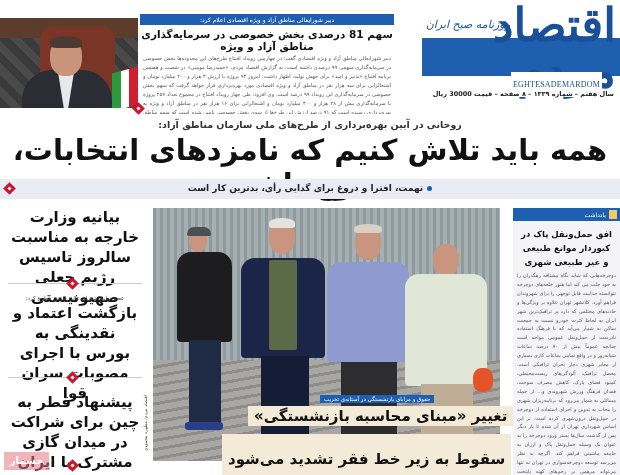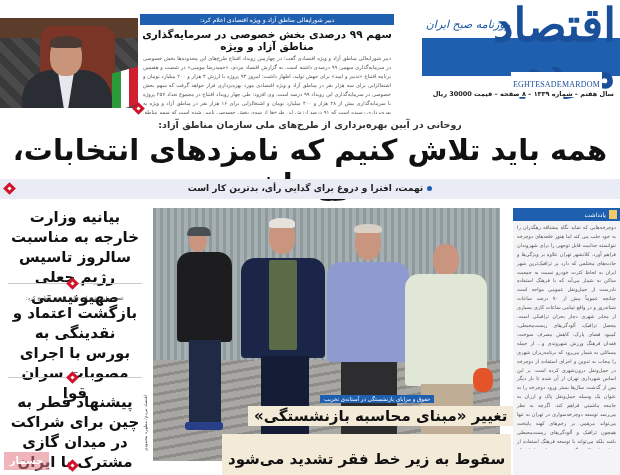--- a/index.html
+++ b/index.html
@@ -80,21 +80,21 @@
   <div class="tagline">روزنامه صبح ایران</div>
   <div class="logo">اقتصاد مردم</div>
   <div class="logo-en">EGHTESADEMARDOM</div>
   <div class="dateline">
     <div>سال هفتم – شماره ۱۳۳۹ – ۸ صفحه – قیمت 30000 ریال</div>
   </div>
 </div>
 
 <div id="top-story" class="abs">
   <div class="kicker-bar">دبیر شورایعالی مناطق آزاد و ویژه اقتصادی اعلام کرد:</div>
-  <div class="headline">سهم ۹۹ درصدی بخش خصوصی در سرمایه‌گذاری مناطق آزاد و ویژه</div>
+  <div class="headline">سهم 81 درصدی بخش خصوصی در سرمایه‌گذاری مناطق آزاد و ویژه</div>
   <div class="body" style="height:62px; overflow:hidden;">دبیر شورایعالی مناطق آزاد و ویژه اقتصادی گفت: در چهارمین رویداد افتتاح طرح‌های این محدوده‌ها بخش خصوصی در سرمایه‌گذاری سهمی ۹۹ درصدی داشته است. به گزارش اقتصاد مردم، «حمیدرضا مومنی» در شصت و هفتمین برنامه افتتاح «تدبیر و امید» برای جهش تولید، اظهار داشت: امروز ۹۴ پروژه با ارزش ۴ هزار و ۲۰۰ میلیارد تومان و اشتغالزایی برای سه هزار نفر در مناطق آزاد و ویژه اقتصادی مورد بهره‌برداری قرار خواهد گرفت که سهم بخش خصوصی در سرمایه‌گذاری این رویداد ۹۹ درصد است. وی افزود: طی چهار رویداد افتتاح در مجموع تعداد ۲۵۷ پروژه با سرمایه‌گذاری بیش از ۲۸ هزار و ۴۰۰ میلیارد تومان و اشتغالزایی برای ۱۶ هزار نفر در مناطق آزاد و ویژه به بهره‌برداری رسیده است که ۹۱ درصد ارزش این طرح‌ها از سوی بخش خصوصی تامین شده است که سهم مناطق در آماده‌سازی زیرساخت هاستم کردیم.</div>
 </div>
 
 <div id="top-photo" class="abs">
   <div class="wall"></div>
   <div class="chair"></div>
   <div class="suit"></div>
   <div class="shirt"></div>
   <div class="head"></div>
   <div class="hair"></div>
@@ -171,16 +171,17 @@
 <div id="photo-credit" class="abs">اقتصاد مردم/ مطهره محمودی</div>
 <div id="photo-caption-kicker" class="abs">حقوق و مزایای بازنشستگی در آستانه‌ی تخریب</div>
 <div id="photo-caption-1" class="abs">با تغییر «مبنای محاسبه بازنشستگی»</div>
 <div id="photo-caption-2" class="abs">سقوط به زیر خط فقر تشدید می‌شود</div>
 
 <div id="right-col" class="abs">
   <div class="label-bar">
     <span class="note-icon"></span>
     <span>یادداشت</span>
   </div>
+  <div class="hl" style="padding:0 6px;">افق حمل‌ونقل پاک در کیوردار موانع طبیعی و غیر طبیعی شهری</div>
   <div class="body" style="height:228px; overflow:hidden;">دوچرخه‌هایی که شاید نگاه مشتاقه رهگذران را به خود جلب می کند اما هنوز خلعه‌های دوچرخه نتوانسته جذابیت قابل توجهی را برای شهروندان فراهم آورد. کلانشهر تهران علاوه بر ویژگی‌ها و جاذبه‌های مختلفی که دارد پر ترافیک‌ترین شهر ایران به لحاظ کثرت خودرو نسبت به جمعیت ساکن به شمار می‌آید که با فرهنگ استفاده نادرست از حمل‌ونقل عمومی مواجه است چنانچه عموماً بیش از ۷۰ درصد ساعات شبانه‌روز و در واقع تمامی ساعات کاری بسیاری از معابر شهری دچار بحران ترافیکی است. معضل ترافیک، آلودگی‌های زیست‌محیطی، کمبود فضای پارک، کاهش مصرف سوخت، فقدان فرهنگ ورزش شهروندی و... از جمله مسائلی به شمار می‌رود که برنامه‌ریزان شهری را مجاب به تدوین و اجرای استفاده از دوچرخه در حمل‌ونقل درون‌شهری کرده است. بر این اساس شهرداری تهران از آن شده تا باز دیگر پس از گذشت سال‌ها بستر ورود دوچرخه را به عنوان یک وسیله حمل‌ونقل پاک و ارزان به جامعه ماشینی فراهم کند. اگرچه به نظر می‌رسد توسعه دوچرخه‌سواری در تهران نه تنها می‌تواند مرهمی بر زخم‌های کهنه پایتخت همچون ترافیک و آلودگی‌های زیست‌محیطی باشد بلکه می‌تواند با توسعه فرهنگ استفاده از حمل‌ونقل پاک، نگرش شهروندان را از یک زندگی ماشینی و بدون تحرک به تحرک و فعالیت‌های جسمانی تغییر دهد. استفاده از دوچرخه در حمل‌ونقل عمومی تجربه موفق است که پیش‌تر در کشورهای اروپایی و</div>
 </div>
 
 <div id="watermark" class="abs">جسمار</div>
 
 </body></html>

